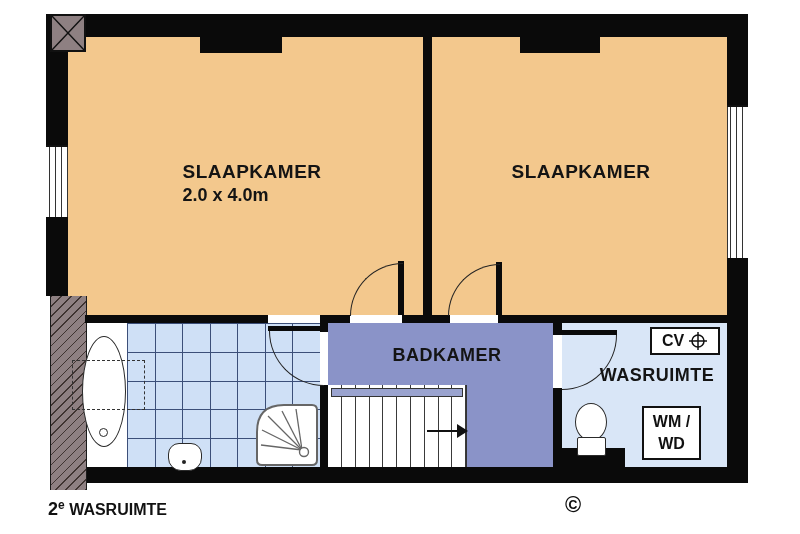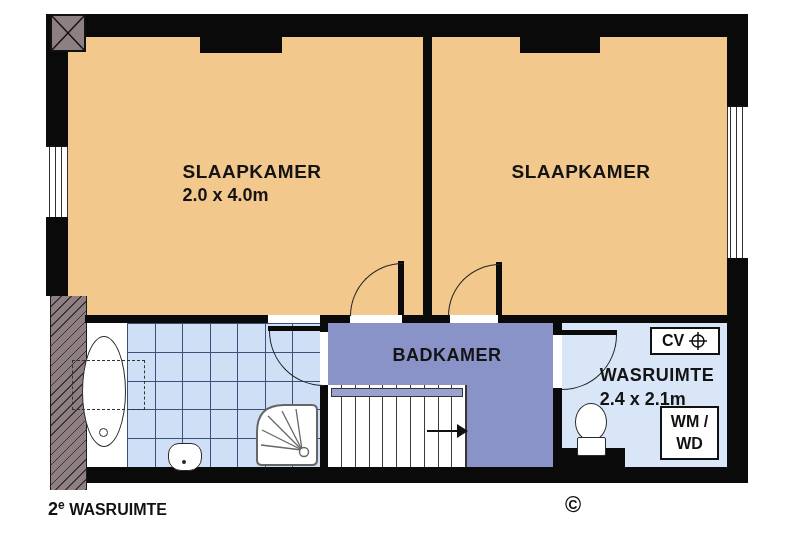--- a/index.html
+++ b/index.html
@@ -137,38 +137,37 @@
 
   <div class="eqbox" style="left:650px;top:327px;width:66px;height:24px;gap:4px;font-size:16px;">
     <span>CV</span>
     <svg width="20" height="20" viewBox="0 0 20 20">
       <circle cx="10" cy="10" r="6" fill="none" stroke="#111" stroke-width="1.5"></circle>
       <line x1="1" y1="10" x2="19" y2="10" stroke="#111" stroke-width="1.5"></line>
       <line x1="10" y1="1" x2="10" y2="19" stroke="#111" stroke-width="1.5"></line>
     </svg>
   </div>
 
-  <div class="eqbox" style="left:660px;top:406px;width:55px;height:50px;flex-direction:column;font-size:16px;line-height:22px;">
+  <div class="eqbox" style="left:642px;top:406px;width:55px;height:50px;flex-direction:column;font-size:16px;line-height:22px;">
     <span>WM /</span>
     <span>WD</span>
   </div>
 
   <div class="room-label" style="left:252px;top:160px;">
     <div class="room-name big">SLAAPKAMER</div>
     <div class="room-dims">2.0 x 4.0m</div>
   </div>
   <div class="room-label" style="left:581px;top:160px;">
     <div class="room-name big">SLAAPKAMER</div>
   </div>
   <div class="room-label" style="left:447px;top:344px;">
     <div class="room-name">BADKAMER</div>
   </div>
   <div class="room-label" style="left:657px;top:364px;">
     <div class="room-name">WASRUIMTE</div>
-    <div class="room-dims">2.4 x 2.1m</div>
   </div>
 
   <div class="footer-text" style="left:48px;top:498px;font-size:16px;">
     <span style="font-size:18px;">2</span><sup style="font-size:12px;">e</sup>
     <span>WASRUIMTE</span>
   </div>
   <div class="footer-text" style="left:565px;top:495px;font-size:17px;display:flex;align-items:center;gap:5px;">
     <span style="font-size:22px;line-height:20px;">©</span>
   </div>
 

